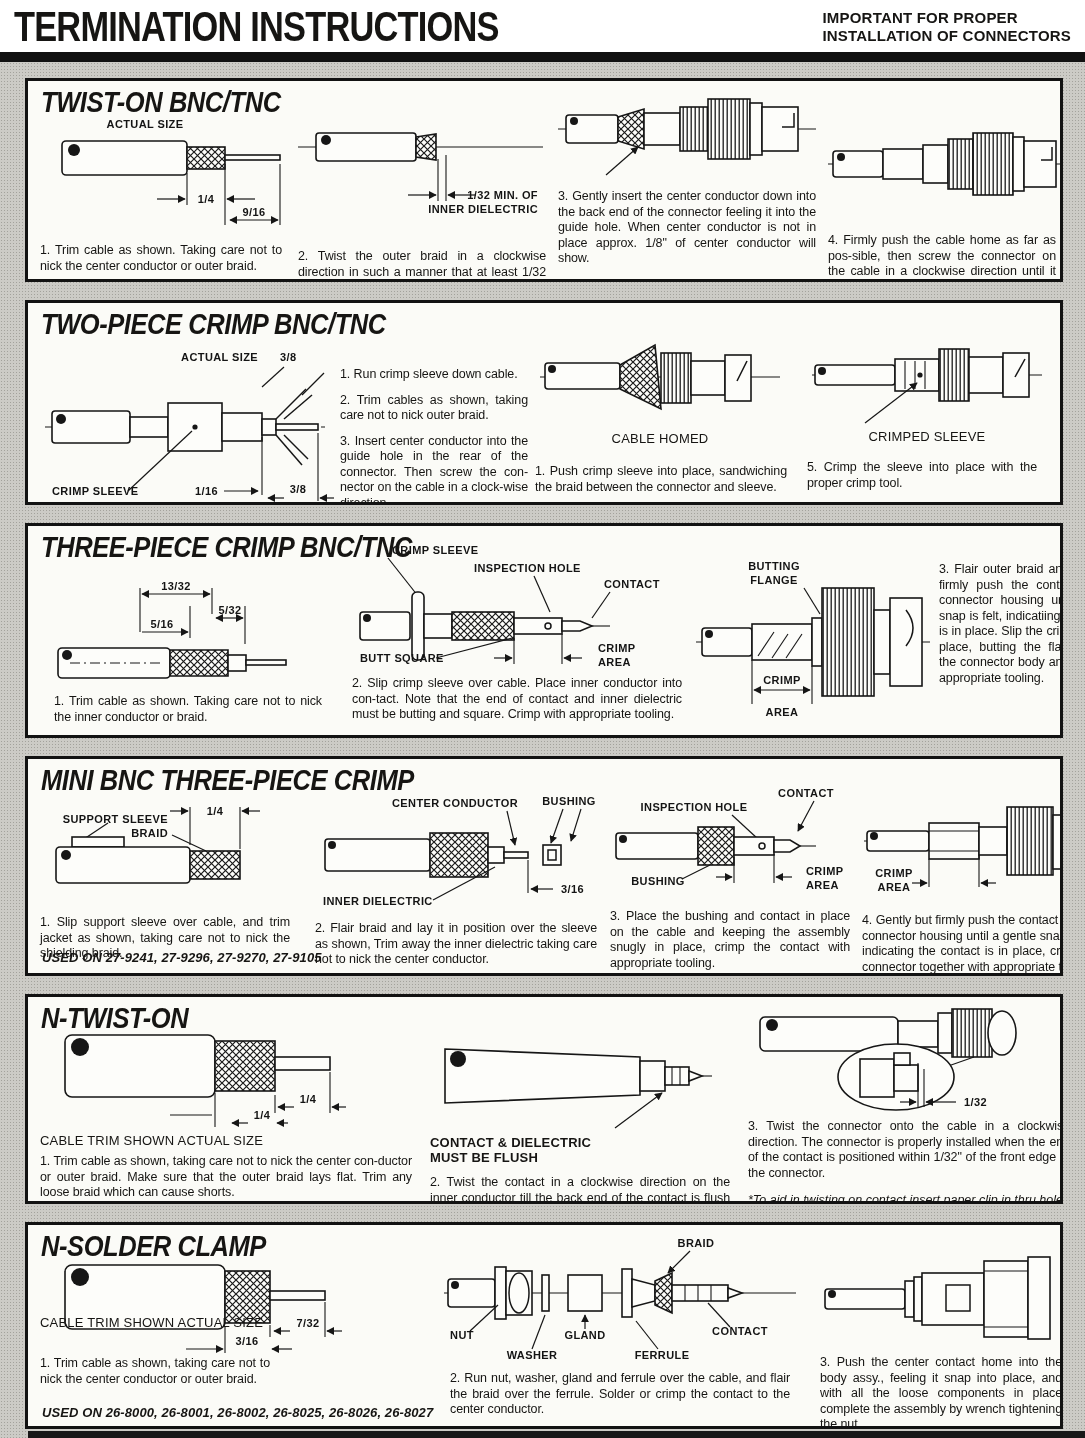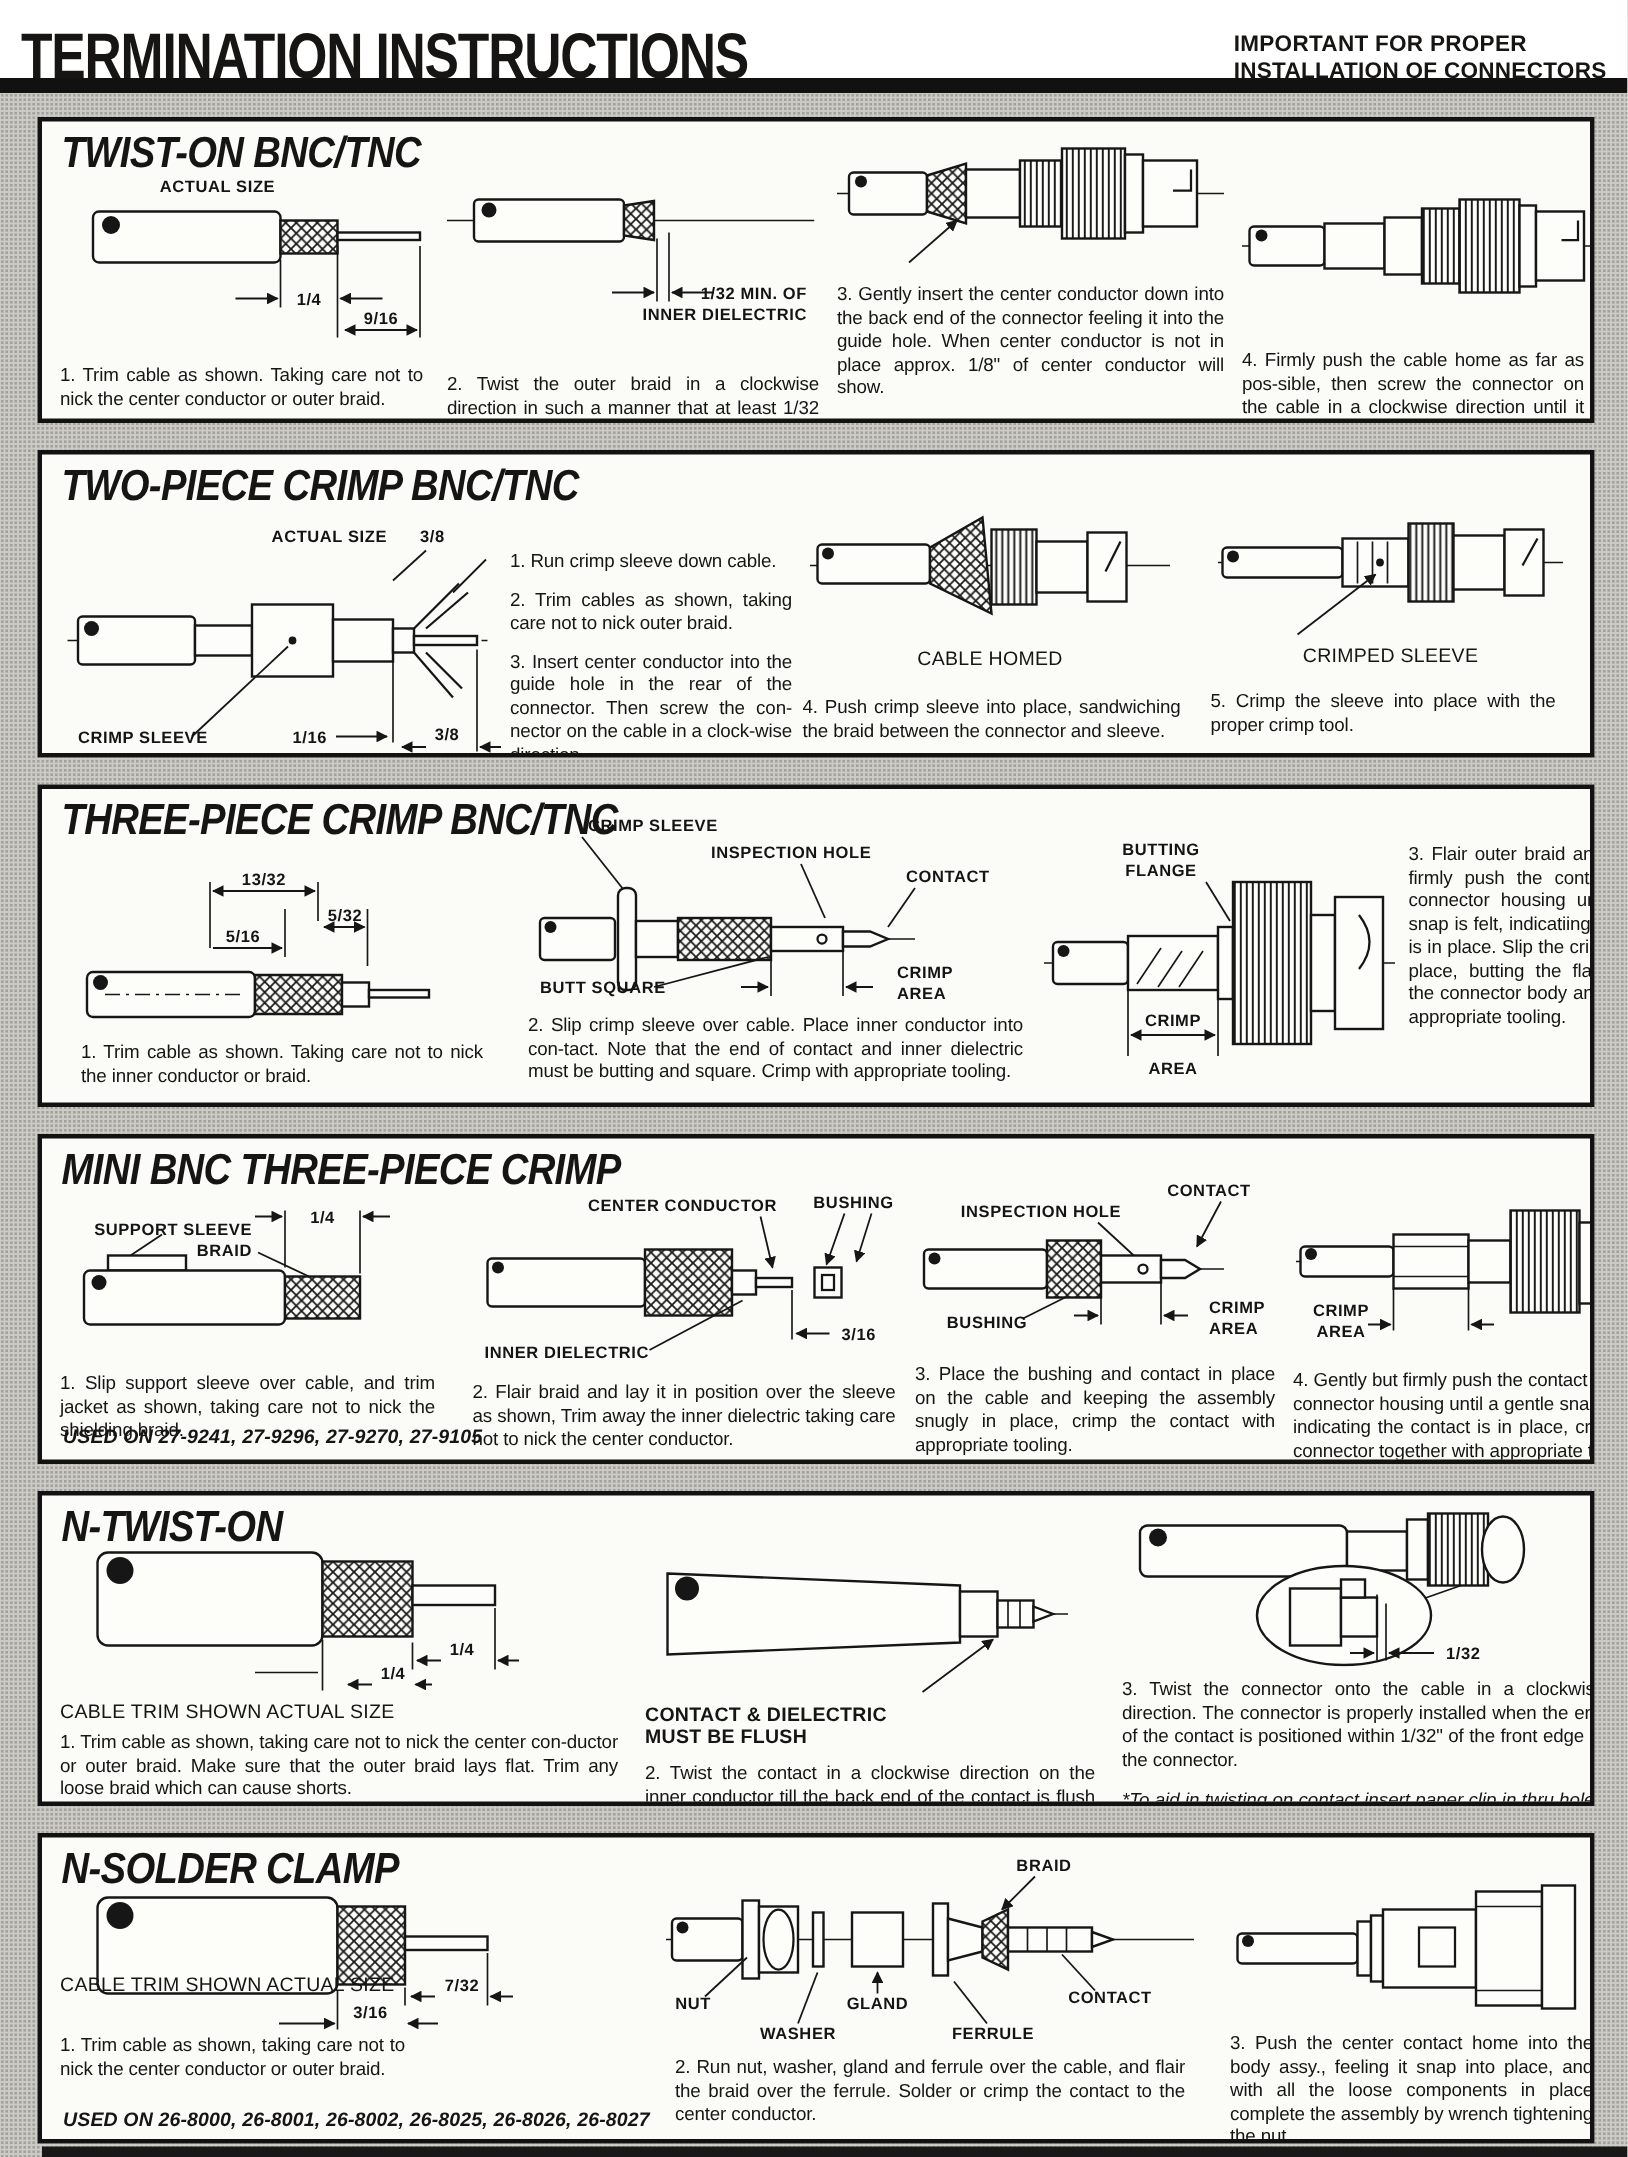--- a/index.html
+++ b/index.html
@@ -1,21 +1,21 @@
 <!DOCTYPE html>
 <html><head>
 <meta charset="utf-8">
 <style>
   html,body{margin:0;padding:0;}
   body{
     width:1085px;height:1438px;position:relative;overflow:hidden;
     background:#fff;font-family:"Liberation Sans",sans-serif;color:#161513;
   }
   
-  .header{position:absolute;top:12px;left:0;width:1085px;height:52px;background:#fff;}
+  .header{position:absolute;top:0;left:0;width:1085px;height:52px;background:#fff;}
   .main-title{
     position:absolute;top:2px;left:14px;font-size:43px;font-weight:bold;
     letter-spacing:-1px;transform:scaleX(.8);transform-origin:left center;white-space:nowrap;
   }
   .header-note{
     position:absolute;top:9px;right:14px;text-align:left;
     font-size:15px;font-weight:bold;line-height:1.2;letter-spacing:.2px;
   }
   .top-bar{position:absolute;top:52px;left:0;width:1085px;height:10px;background:#111;}
   
@@ -199,21 +199,21 @@
           <line class="thin" x1="5" y1="50" x2="245" y2="50"></line>
           <rect class="fw" x="10" y="36" width="75" height="26" rx="3"></rect>
           <circle class="dot" cx="17" cy="42" r="4"></circle>
           <path class="fh" d="M85 38 L120 18 L126 82 L85 62 z"></path>
           <rect class="fk" x="126" y="26" width="30" height="50"></rect>
           <rect class="fw" x="156" y="34" width="34" height="34"></rect>
           <rect class="fw" x="190" y="28" width="26" height="46"></rect>
           <path class="ln" d="M212 34 l-10 20"></path>
         </svg>
         <div class="capline" style="text-align:center;width:250px;margin-top:4px">CABLE HOMED</div>
-        <div class="step" style="width:252px;margin-top:18px">4. Push crimp sleeve into place, sandwiching the braid between the connector and sleeve.</div>
+        <div class="step" style="width:252px;margin-top:18px">1. Push crimp sleeve into place, sandwiching the braid between the connector and sleeve.</div>
       </div>
       <div class="col" style="width:245px;padding-top:22px">
         <svg width="240" height="100" viewBox="0 0 240 100">
           <line class="thin" x1="5" y1="48" x2="235" y2="48"></line>
           <rect class="fw" x="8" y="38" width="80" height="20" rx="3"></rect>
           <circle class="dot" cx="15" cy="44" r="4"></circle>
           <rect class="fw" x="88" y="32" width="44" height="32"></rect>
           <line class="thin" x1="98" y1="34" x2="98" y2="62"></line>
           <line class="thin" x1="108" y1="34" x2="108" y2="62"></line>
           <line class="thin" x1="118" y1="34" x2="118" y2="62"></line>

